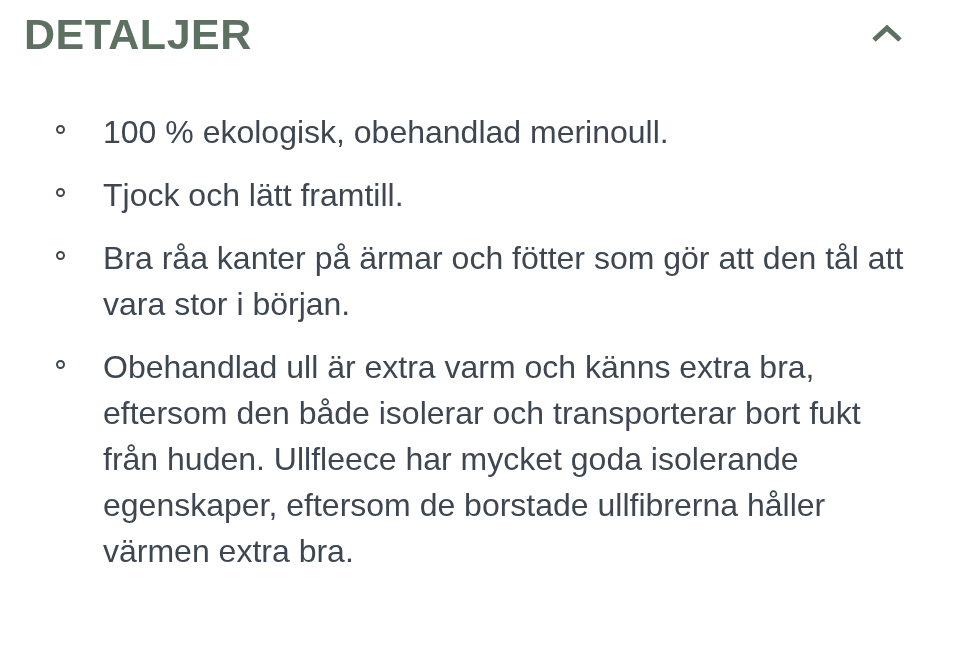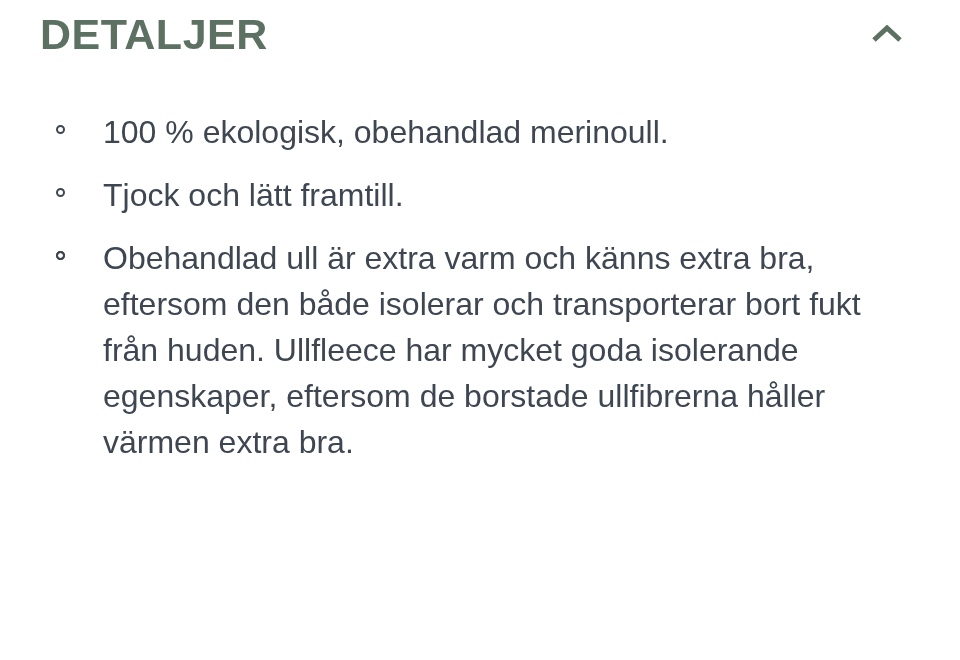--- a/index.html
+++ b/index.html
@@ -13,21 +13,21 @@
     width: 960px;
     height: 660px;
     background: var(--background);
     font-family: "Liberation Sans", sans-serif;
     overflow: hidden;
   }
   .section-header {
     display: flex;
     justify-content: space-between;
     align-items: flex-start;
-    padding: 8px 57px 0 40px;
+    padding: 8px 57px 0 24px;
     cursor: pointer;
     text-align: center;
   }
   .section-title {
     margin: 0;
     font-size: 43px;
     line-height: 52px;
     font-weight: 700;
     letter-spacing: 0.5px;
     color: var(--heading);
@@ -83,20 +83,21 @@
     <li class="detail-item">
       <span class="bullet"></span>
       <span>100 % ekologisk, obehandlad merinoull.</span>
     </li>
     <li class="detail-item">
       <span class="bullet"></span>
       <span>Tjock och lätt framtill.</span>
     </li>
     <li class="detail-item">
       <span class="bullet"></span>
+      <span>Bra råa kanter på ärmar och fötter som gör att den tål att vara stor i början.</span>
     </li>
     <li class="detail-item">
       <span class="bullet"></span>
       <span>Obehandlad ull är extra varm och känns extra bra, eftersom den både isolerar och transporterar bort fukt från huden. Ullfleece har mycket goda isolerande egenskaper, eftersom de borstade ullfibrerna håller värmen extra bra.</span>
     </li>
   </ul>
 
 </div>
 
 </body></html>

